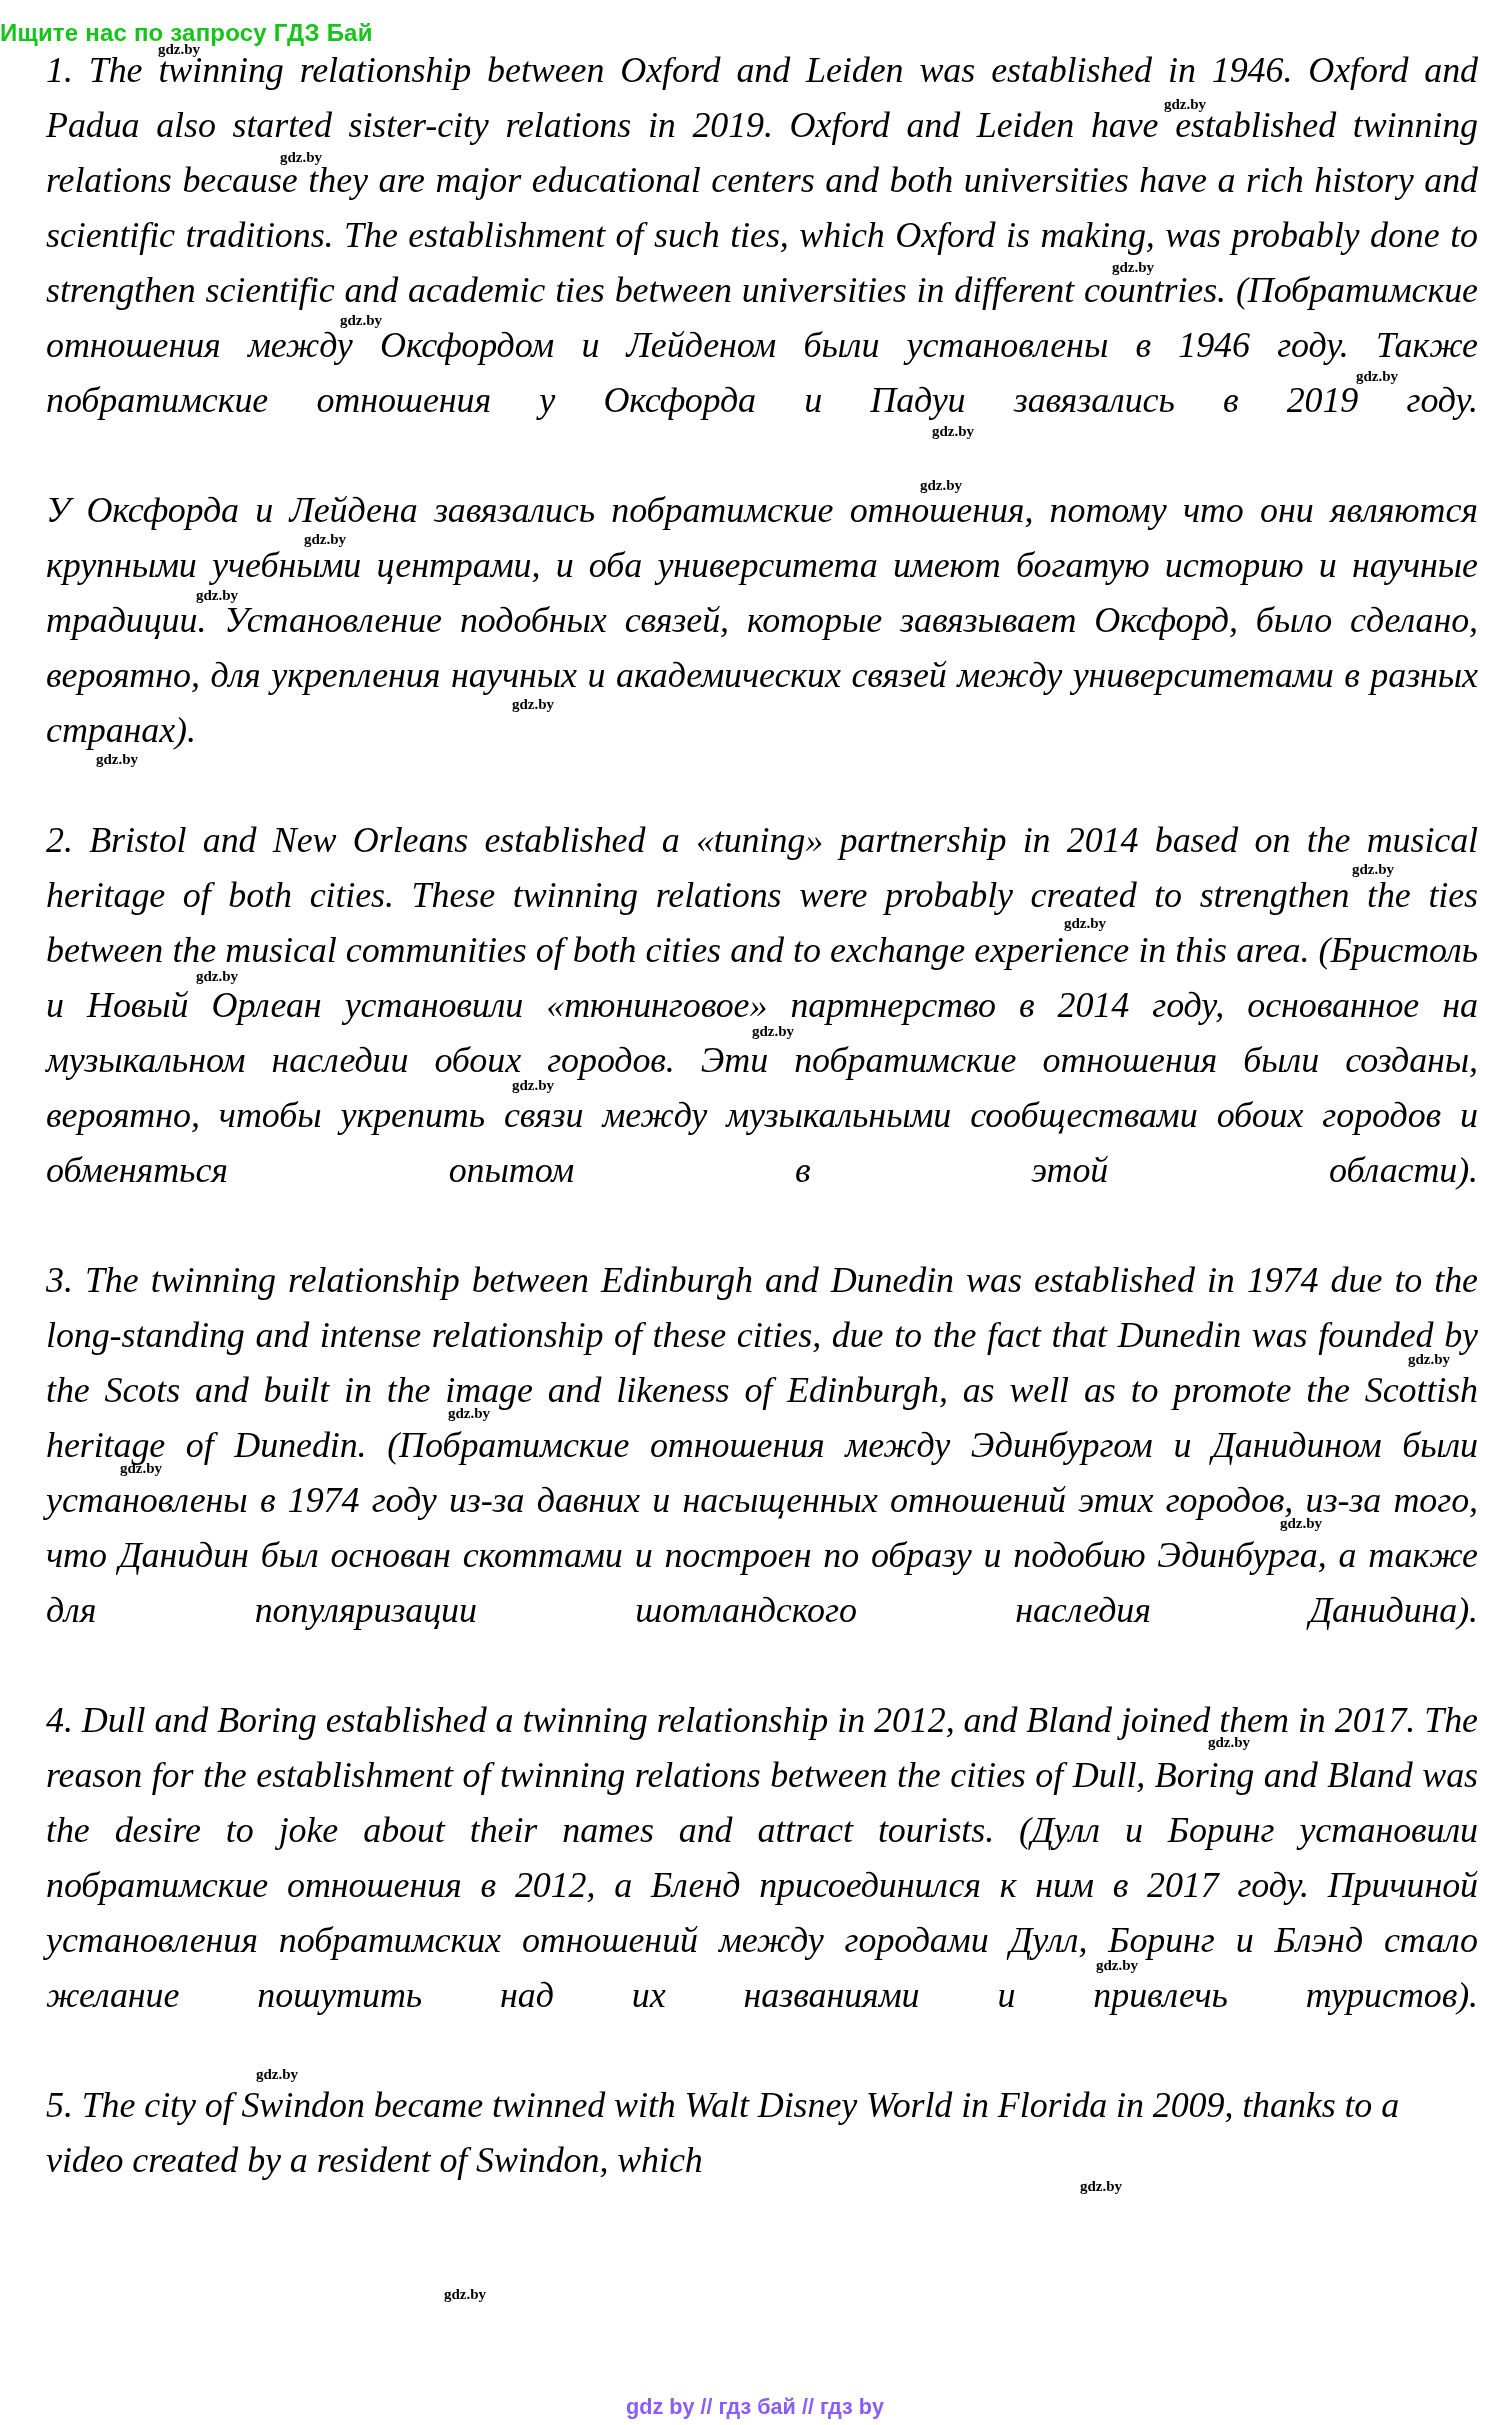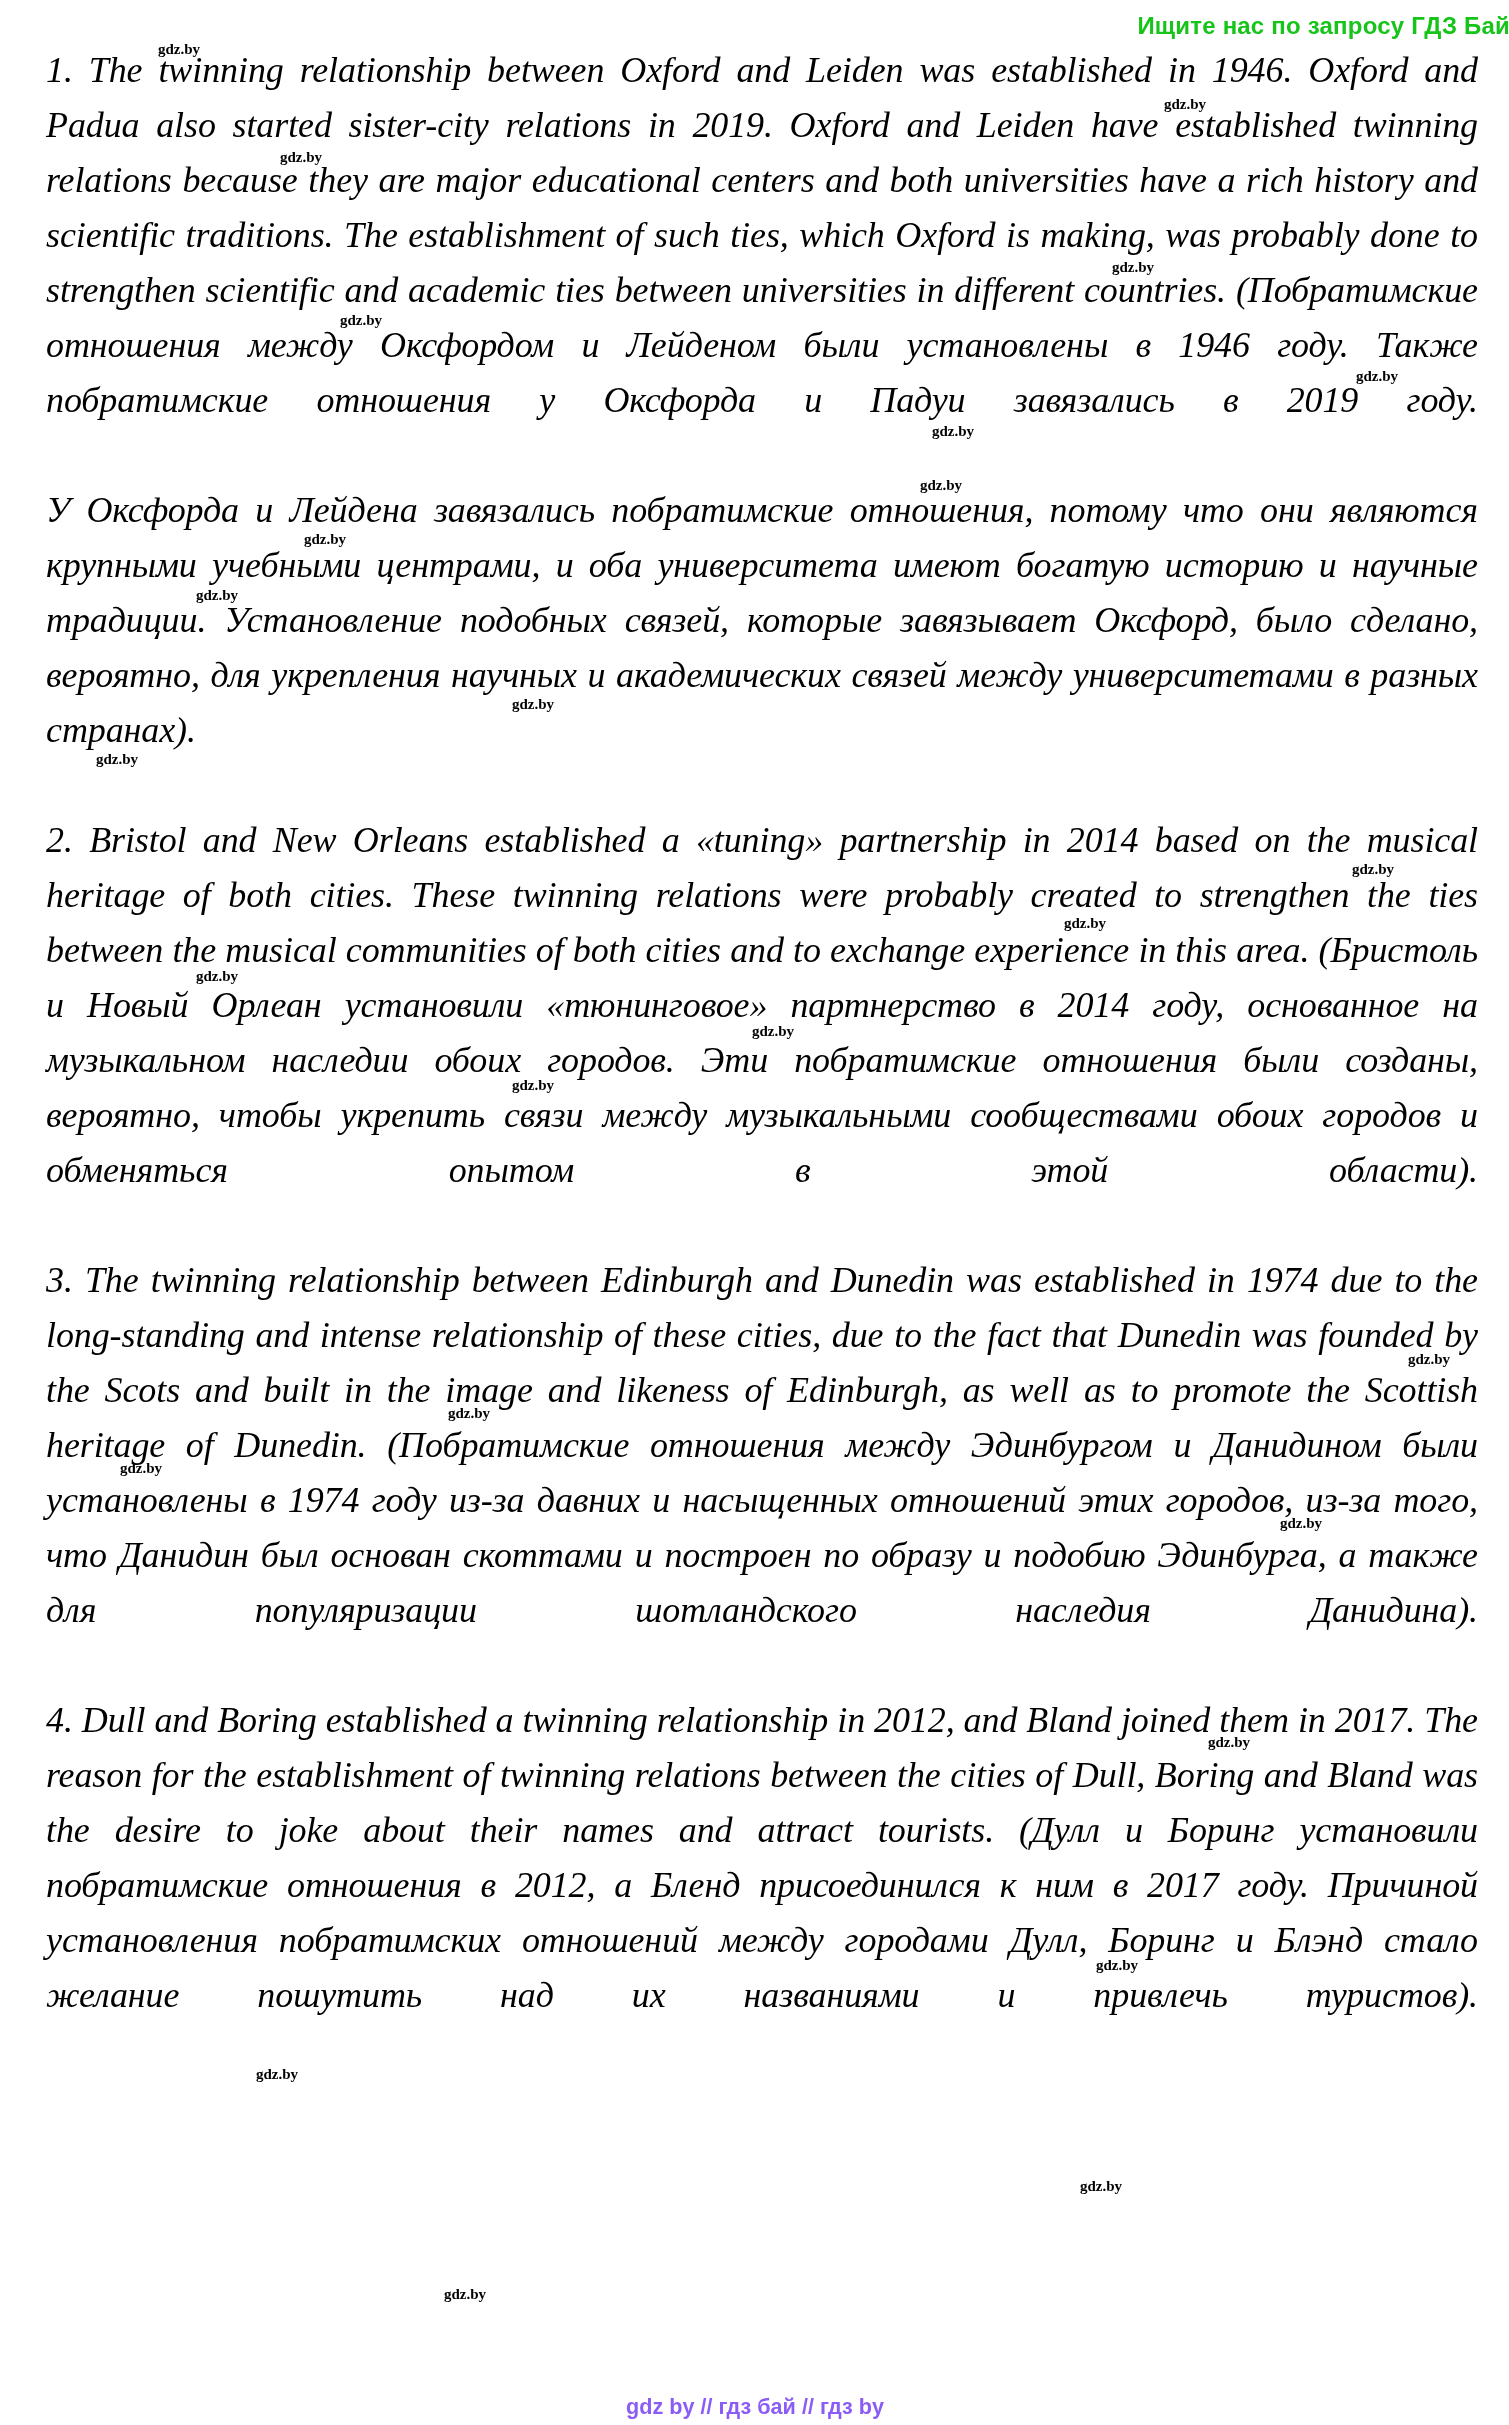--- a/index.html
+++ b/index.html
@@ -21,24 +21,24 @@
   #page {
     position: relative;
     width: 1510px;
     height: 2426px;
     box-sizing: border-box;
   }
 
   
   .promo-header {
     position: absolute;
-    top: 12px;
+    top: 19px;
     left: 0;
     width: 100%;
-    text-align: right;
+    text-align: left;
     font-family: "Liberation Sans", "DejaVu Sans", sans-serif;
     font-weight: bold;
     font-size: 24px;
     letter-spacing: 0.2px;
     color: #16c41a;
     white-space: nowrap;
     z-index: 5;
   }
 
   
@@ -108,20 +108,21 @@
 <div id="page">
 
   <div class="promo-header" style="color: rgb(22, 196, 26);">Ищите нас по запросу ГДЗ Бай</div>
 
   <div class="content">
     <p class="para">1. The twinning relationship between Oxford and Leiden was established in 1946. Oxford and Padua also started sister-city relations in 2019. Oxford and Leiden have established twinning relations because they are major educational centers and both universities have a rich history and scientific traditions. The establishment of such ties, which Oxford is making, was probably done to strengthen scientific and academic ties between universities in different countries. (Побратимские отношения между Оксфордом и Лейденом были установлены в 1946 году. Также побратимские отношения у Оксфорда и Падуи завязались в 2019 году.</p>
     <p class="para">У Оксфорда и Лейдена завязались побратимские отношения, потому что они являются крупными учебными центрами, и оба университета имеют богатую историю и научные традиции. Установление подобных связей, которые завязывает Оксфорд, было сделано, вероятно, для укрепления научных и академических связей между университетами в разных странах).</p>
     <p class="para">2. Bristol and New Orleans established a «tuning» partnership in 2014 based on the musical heritage of both cities. These twinning relations were probably created to strengthen the ties between the musical communities of both cities and to exchange experience in this area. (Бристоль и Новый Орлеан установили «тюнинговое» партнерство в 2014 году, основанное на музыкальном наследии обоих городов. Эти побратимские отношения были созданы, вероятно, чтобы укрепить связи между музыкальными сообществами обоих городов и обменяться опытом в этой области).</p>
     <p class="para">3. The twinning relationship between Edinburgh and Dunedin was established in 1974 due to the long-standing and intense relationship of these cities, due to the fact that Dunedin was founded by the Scots and built in the image and likeness of Edinburgh, as well as to promote the Scottish heritage of Dunedin. (Побратимские отношения между Эдинбургом и Данидином были установлены в 1974 году из-за давних и насыщенных отношений этих городов, из-за того, что Данидин был основан скоттами и построен по образу и подобию Эдинбурга, а также для популяризации шотландского наследия Данидина).</p>
     <p class="para">4. Dull and Boring established a twinning relationship in 2012, and Bland joined them in 2017. The reason for the establishment of twinning relations between the cities of Dull, Boring and Bland was the desire to joke about their names and attract tourists. (Дулл и Боринг установили побратимские отношения в 2012, а Бленд присоединился к ним в 2017 году. Причиной установления побратимских отношений между городами Дулл, Боринг и Блэнд стало желание пошутить над их названиями и привлечь туристов).</p>
+    <p class="para nojust">5. The city of Swindon became twinned with Walt Disney World in Florida in 2009, thanks to a video created by a resident of Swindon, which</p>
   </div>
 
   <div id="watermark-layer">
       <span class="wm" style="left: 158px; top: 42px; color: rgb(0, 0, 0);">gdz.by</span>
       <span class="wm" style="left: 1164px; top: 97px; color: rgb(0, 0, 0);">gdz.by</span>
       <span class="wm" style="left: 280px; top: 150px; color: rgb(0, 0, 0);">gdz.by</span>
       <span class="wm" style="left: 1112px; top: 260px; color: rgb(0, 0, 0);">gdz.by</span>
       <span class="wm" style="left: 340px; top: 313px; color: rgb(0, 0, 0);">gdz.by</span>
       <span class="wm" style="left: 1356px; top: 369px; color: rgb(0, 0, 0);">gdz.by</span>
       <span class="wm" style="left: 932px; top: 424px; color: rgb(0, 0, 0);">gdz.by</span>

